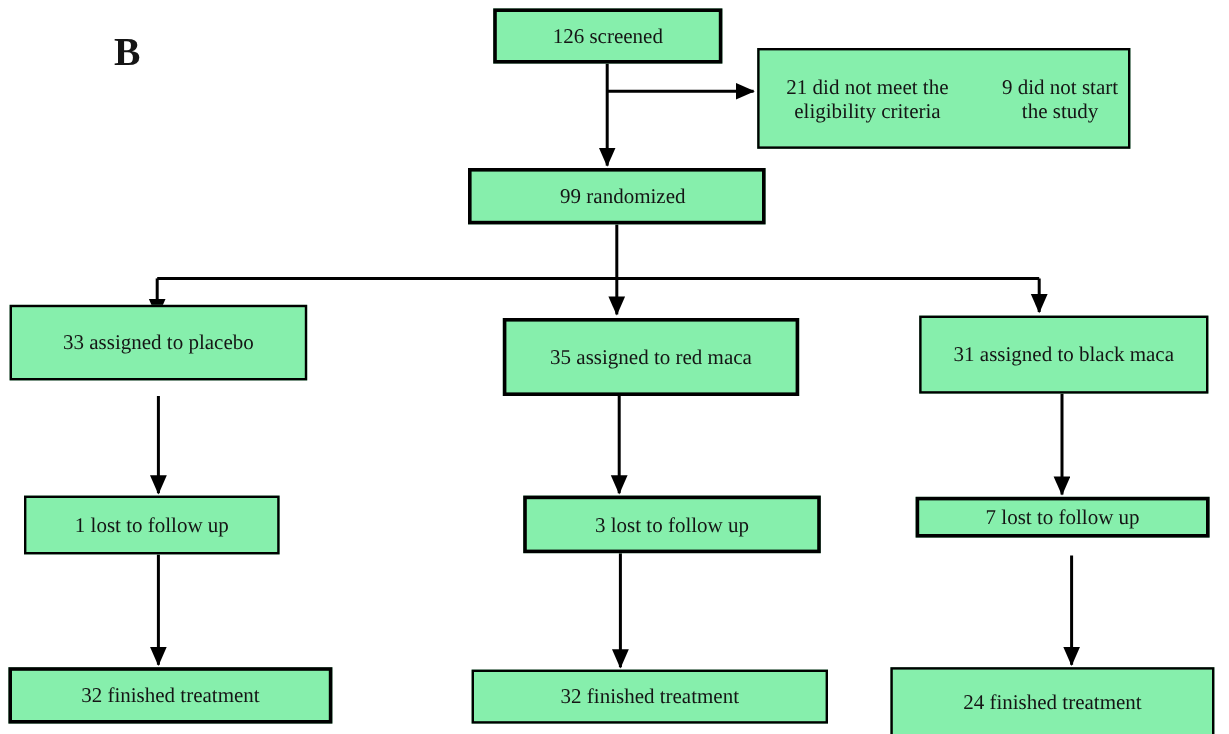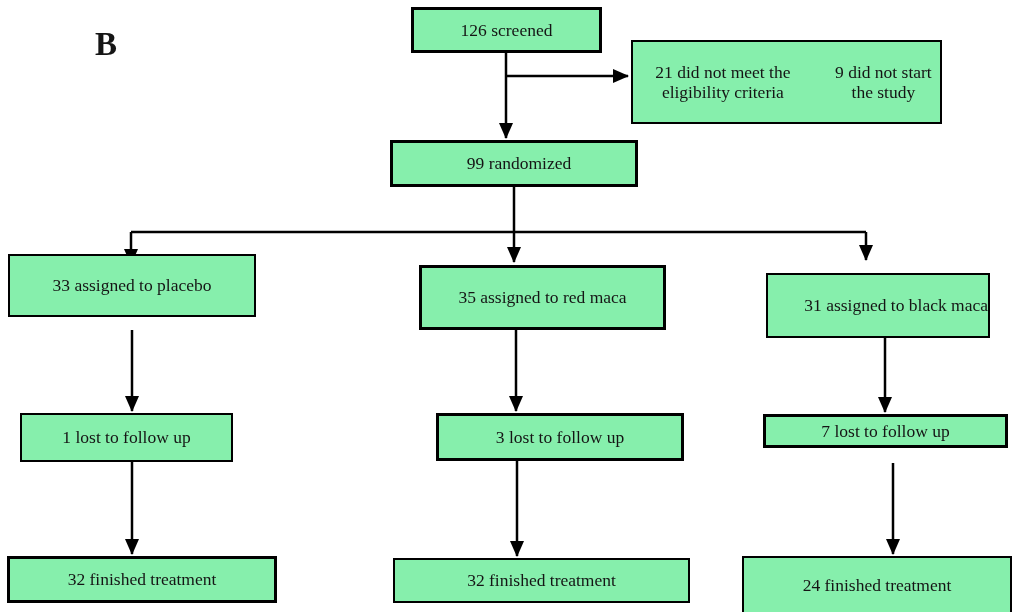--- a/index.html
+++ b/index.html
@@ -103,21 +103,21 @@
   </div>
 
   <div class="node thin" style="left:8px; top:254px; width:248px; height:63px;">
     <span>33 assigned to placebo</span>
   </div>
 
   <div class="node" style="left:391px; top:265px; width:247px; height:65px;margin-left:28px;">
     <span>35 assigned to red maca</span>
   </div>
 
-  <div class="node thin" style="left:766px; top:273px; width:224px; height:65px;justify-content:flex-end;">
+  <div class="node thin" style="left:766px; top:263px; width:241px; height:65px;">
     <span>31 assigned to black maca</span>
   </div>
 
   <div class="node thin" style="left:20px; top:413px; width:213px; height:49px;">
     <span>1 lost to follow up</span>
   </div>
 
   <div class="node" style="left:390px; top:413px; width:248px; height:48px;margin-left:46px;">
     <span>3 lost to follow up</span>
   </div>

